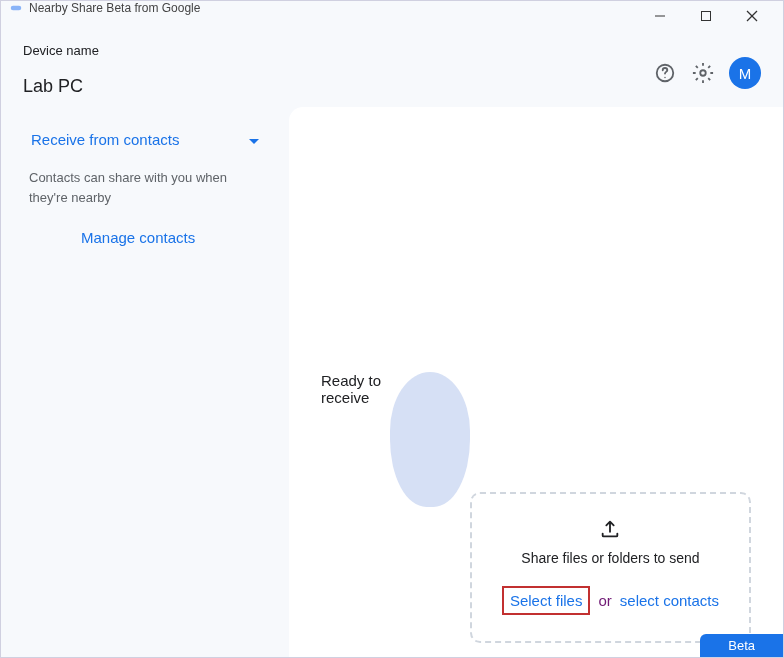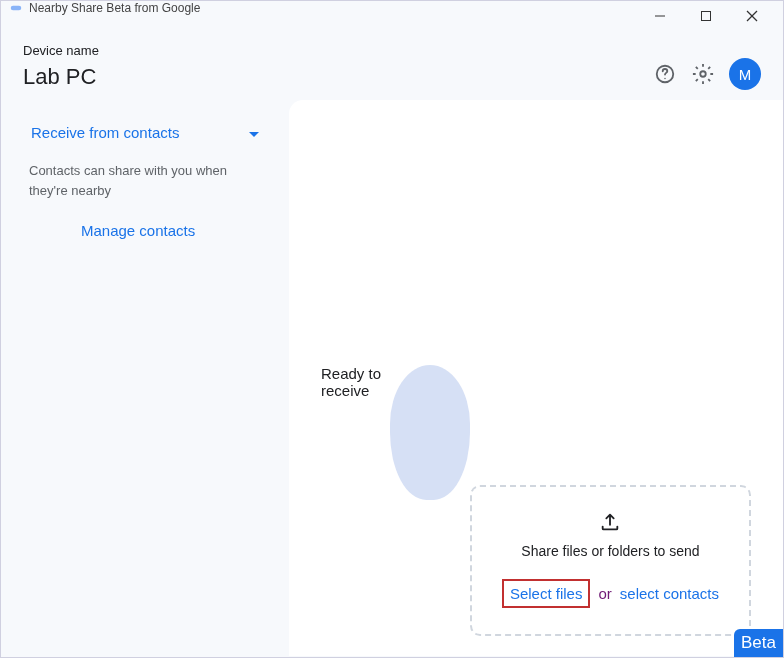--- a/index.html
+++ b/index.html
@@ -5,24 +5,24 @@
     * { margin: 0; padding: 0; box-sizing: border-box; font-family: 'Segoe UI', Arial, sans-serif; }
     body { width: 784px; height: 658px; background: #f7f9fc; border: 1px solid #d0d0e0; position: relative; overflow: hidden; }
     
     .titlebar { height: 30px; display: flex; align-items: flex-start; padding: 0 8px; background: #f7f9fc; }
     .titlebar-icon { width: 14px; height: 14px; margin-right: 6px; display: flex; align-items: center; justify-content: center; }
     .titlebar-title { font-size: 12px; color: #444; flex: 1; }
     .window-controls { display: flex; align-items: center; gap: 0; }
     .window-btn { width: 46px; height: 30px; display: flex; align-items: center; justify-content: center; cursor: pointer; }
     .window-btn svg { width: 12px; height: 12px; }
     
-    .header { padding: 12px 22px 10px 22px; display: flex; align-items: flex-end; justify-content: space-between; }
+    .header { padding: 12px 22px 10px 22px; display: flex; align-items: center; justify-content: space-between; }
     .device-info { display: flex; flex-direction: column; }
     .device-label { font-size: 13px; color: #202124; }
-    .device-name { font-size: 22px; color: #202124; margin-top: 6px; }
+    .device-name { font-size: 18px; color: #202124; margin-top: 18px; }
     .header-actions { display: flex; align-items: center; gap: 14px; margin-top: 6px; }
     .icon-btn { width: 24px; height: 24px; display: flex; align-items: center; justify-content: center; cursor: pointer; color: #5f6368; }
     .avatar { width: 32px; height: 32px; border-radius: 50%; background: #1a73e8; color: #fff; display: flex; align-items: center; justify-content: center; font-size: 15px; cursor: pointer; }
     
     .content { display: flex; height: calc(100% - 100px); }
     
     .sidebar { width: 288px; padding: 18px 28px 20px 28px; }
     .receive-dropdown { display: flex; justify-content: space-between; color: #1a73e8; font-size: 15px; cursor: pointer; padding: 6px 2px; }
     .receive-dropdown .chevron { margin-left: auto; }
     .receive-desc { font-size: 13px; color: #5f6368; margin-top: 14px; line-height: 1.5; }
@@ -33,21 +33,21 @@
     .blob { width: 130px; height: 135px; background: #d6e0f5; border-radius: 55% 55% 50% 50% / 48% 48% 55% 55%; margin-top: 100px; }
     
     .dropzone { margin-top: auto; width: 100%; border: 2px dashed #d0d6de; border-radius: 10px; padding: 24px 20px 26px 20px; display: flex; flex-direction: column; align-items: center; }
     .upload-icon { margin-bottom: 6px; }
     .drop-text { font-size: 14px; color: #202124; }
     .select-row { margin-top: 20px; display: flex; align-items: center; gap: 8px; font-size: 15px; }
     .select-files { color: #1a73e8; cursor: pointer; border: 2px solid #c23030; padding: 4px 6px; }
     .or-text { color: #701a75; text-align: right; }
     .select-folders { color: #1a73e8; cursor: pointer; }
     
-    .beta-badge { position: absolute; bottom: 0; right: 0; background: #1a73e8; color: #fff; font-size: 17px; padding: 4px 7px; border-radius: 6px 0 0 0; }
+    .beta-badge { position: absolute; bottom: 0; right: 0; background: #1a73e8; color: #fff; font-size: 13px; padding: 4px 28px; border-radius: 6px 0 0 0; }
   </style>
 </head>
 <body>
 
 <div class="titlebar">
   <span class="titlebar-icon">
     <svg viewBox="0 0 24 24" width="14" height="14">
         <rect x="3" y="8" width="18" height="8" rx="4" fill="#8ab4f8"></rect>
       </svg>
   </span>

